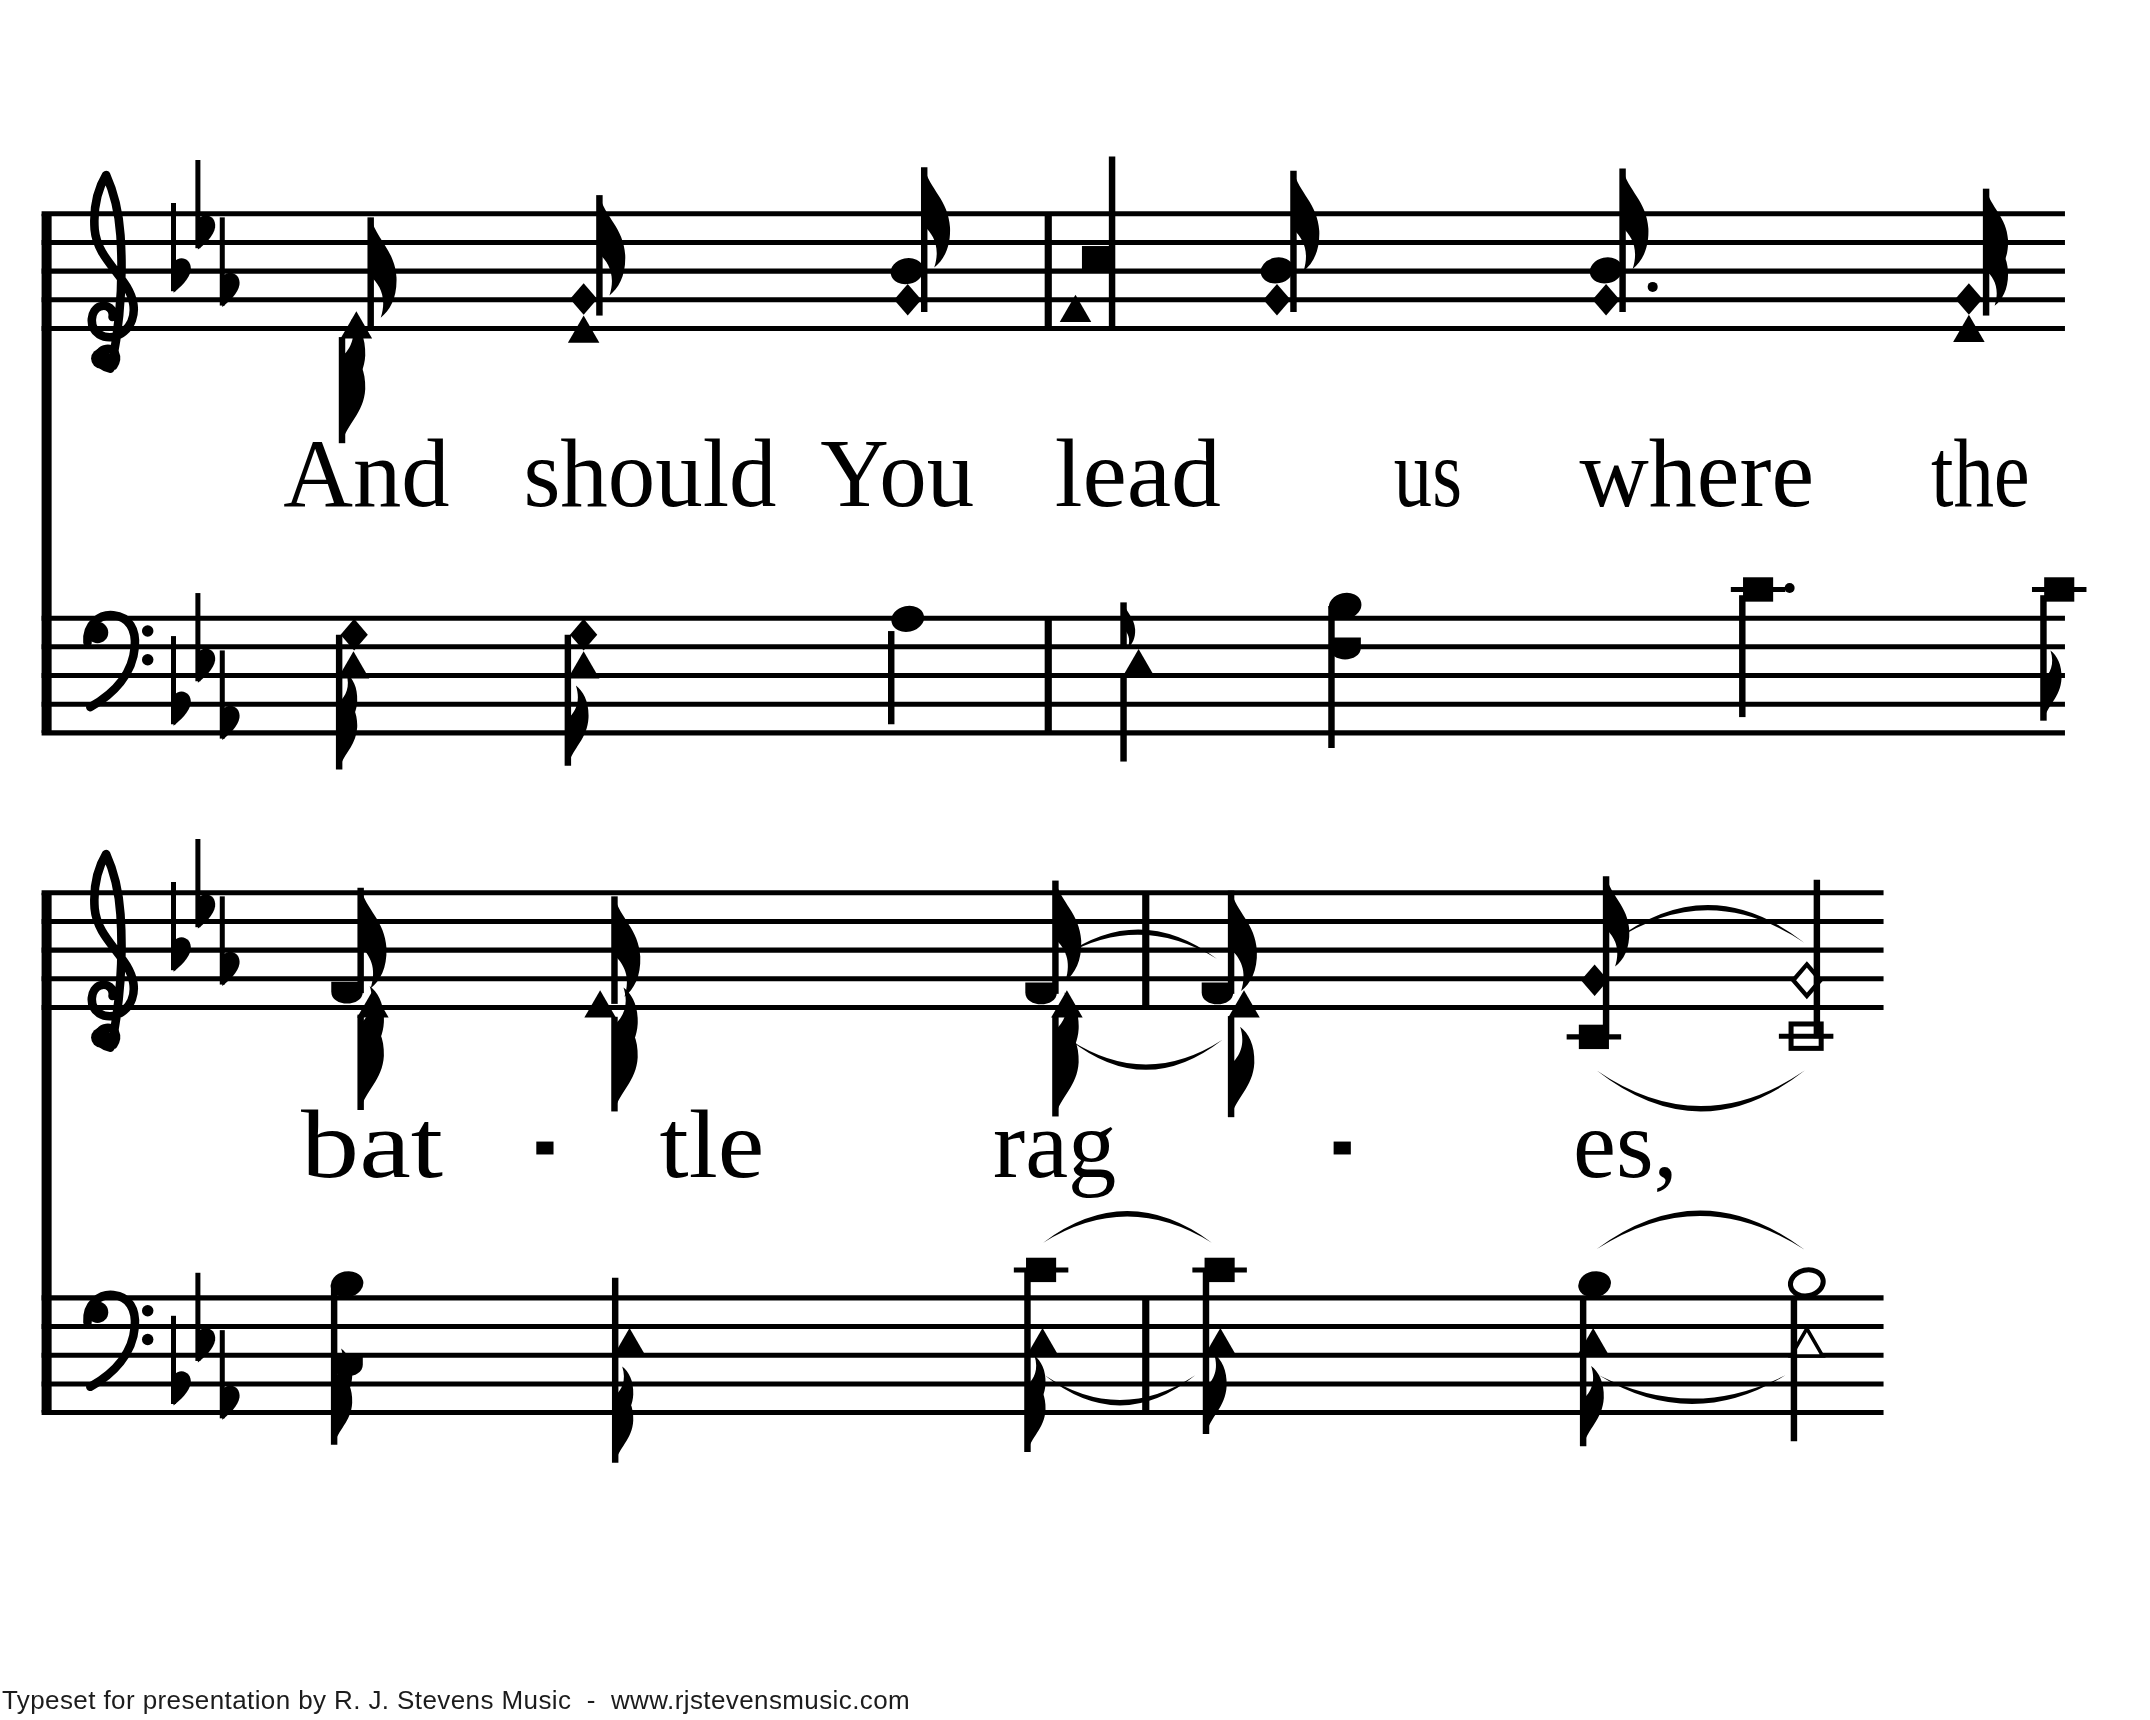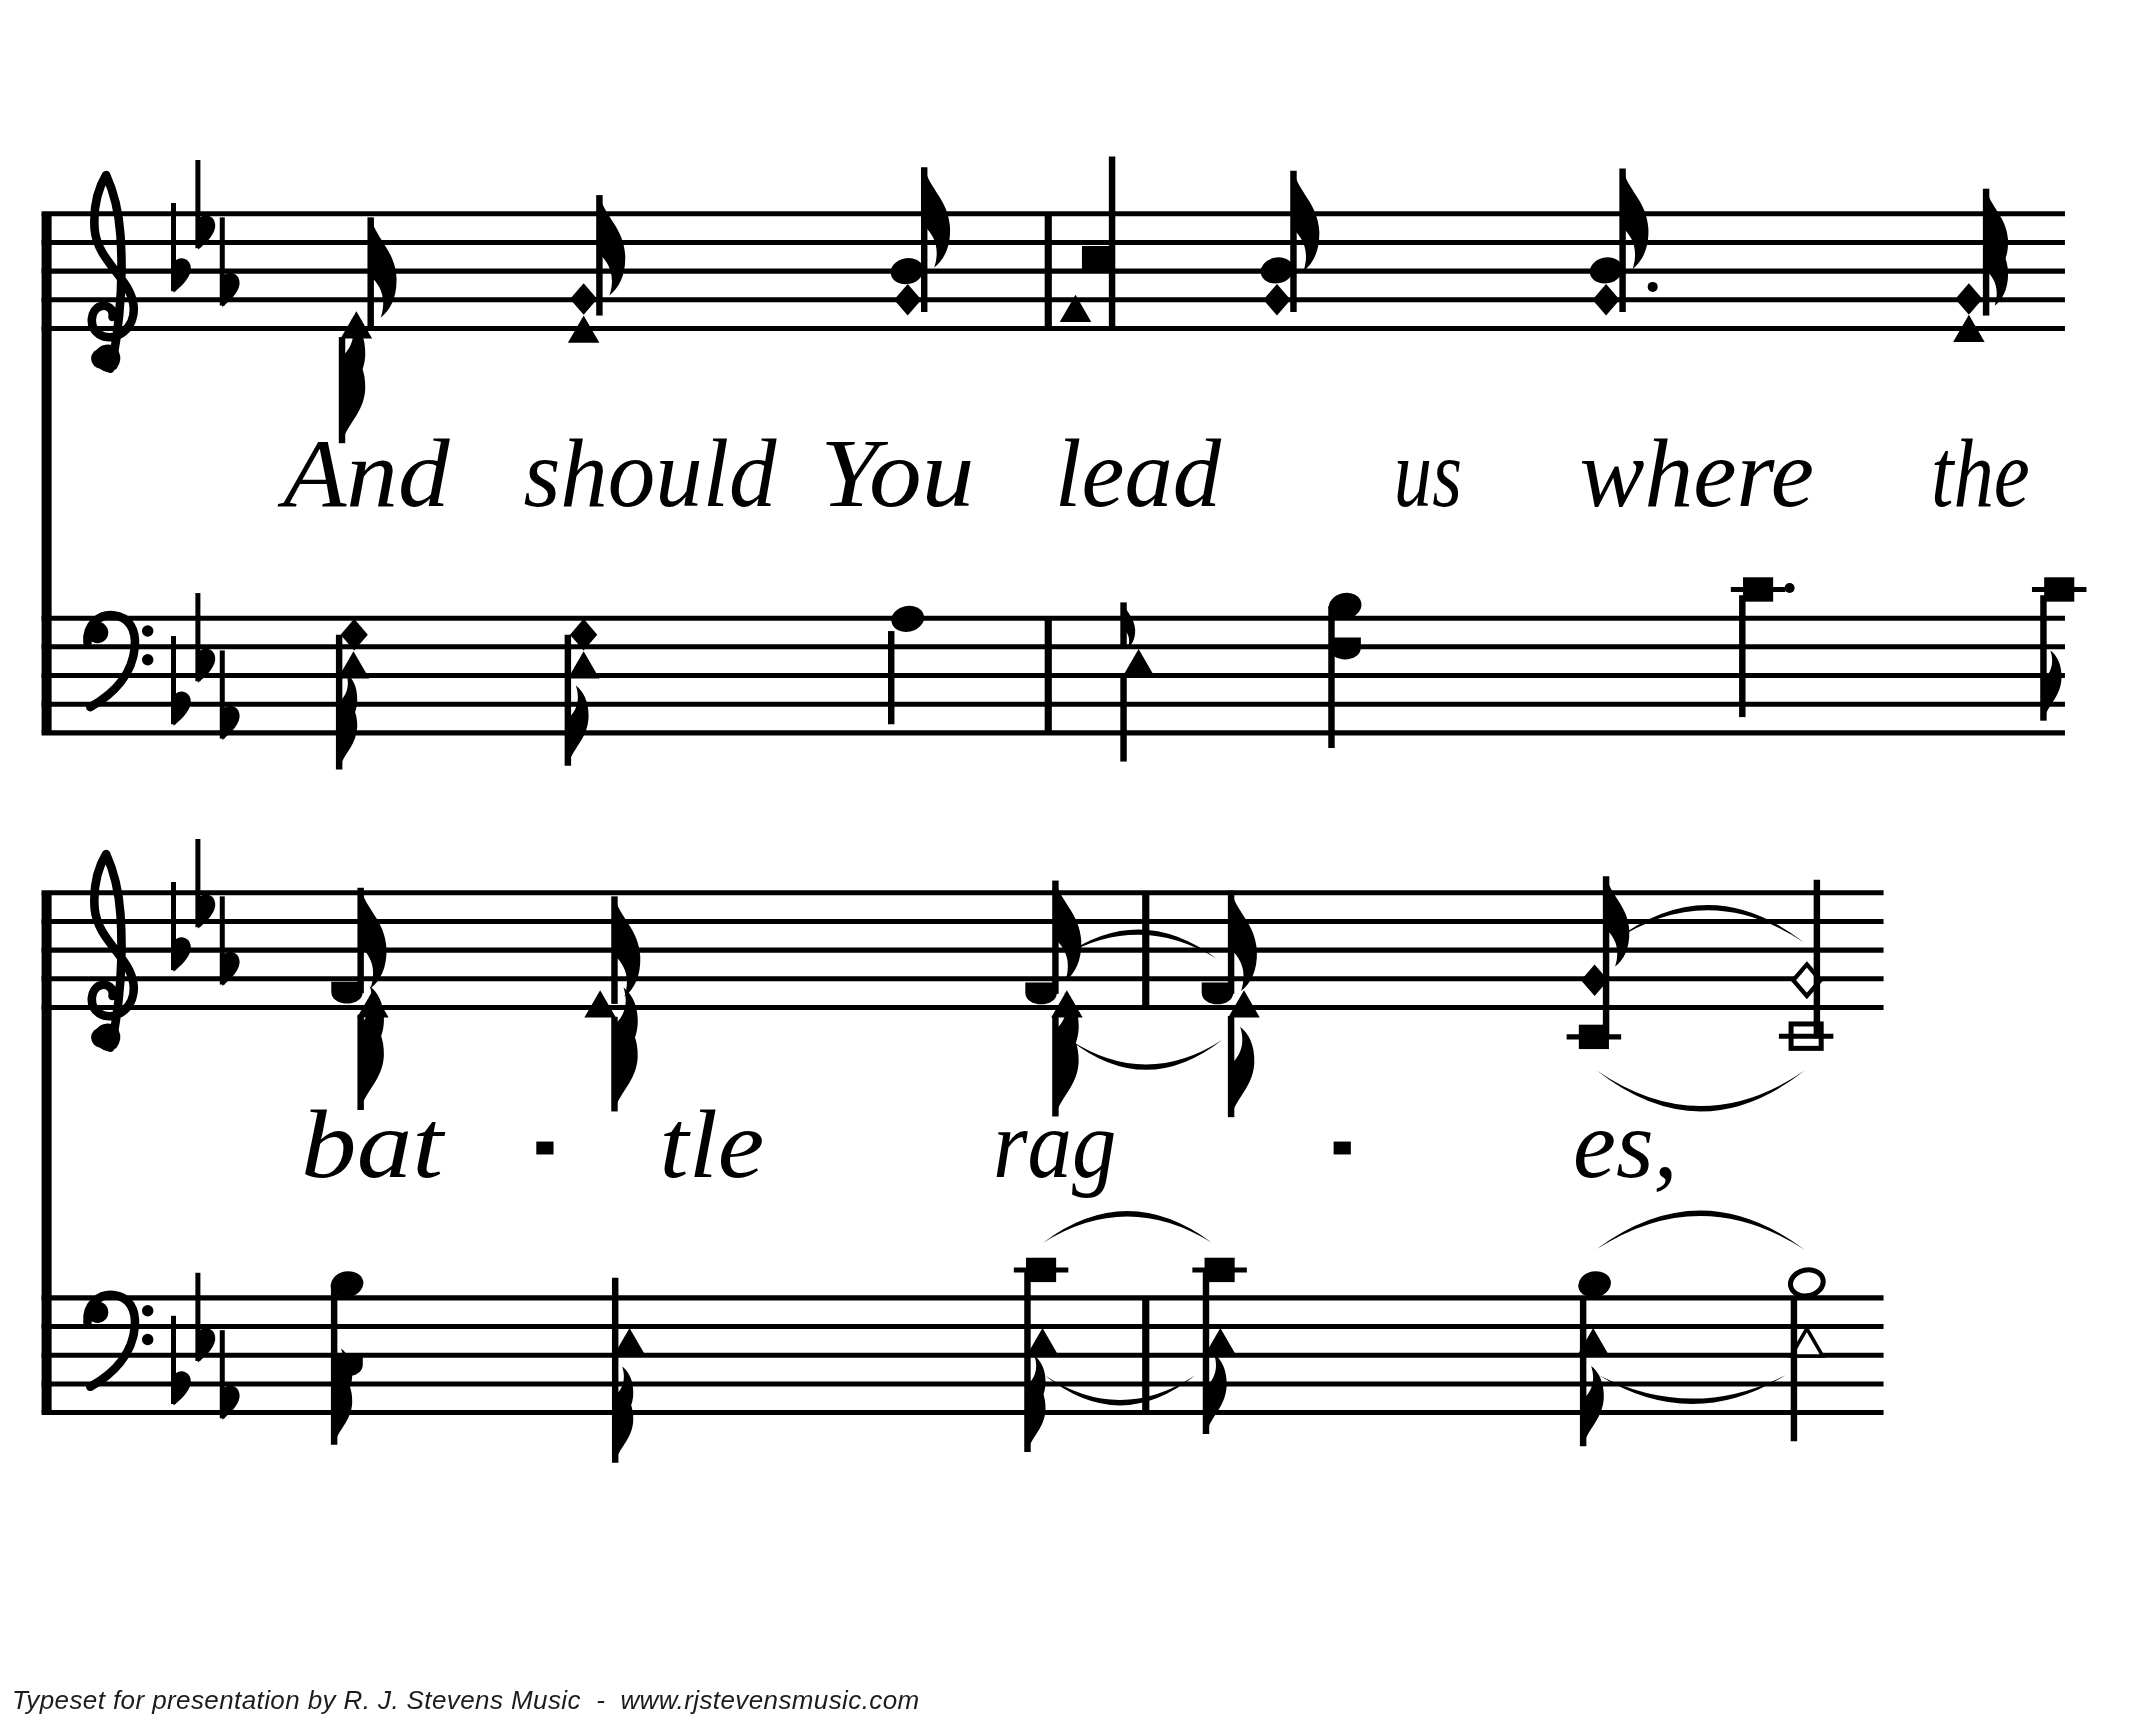--- a/index.html
+++ b/index.html
@@ -1,19 +1,19 @@
 <!DOCTYPE html>
 <html style="font-size:11.5px"><head>
 <meta charset="utf-8">
 <style>
   html,body{margin:0;padding:0;background:#fff;}
-  .page{position:relative;width:2151px;height:1721px;background:#ffffff;overflow:hidden;font-style:italic;}
+  .page{position:relative;width:2151px;height:1721px;background:#ffffff;overflow:hidden;}
   svg{position:absolute;left:0;top:0;}
   svg text.lyric{font-family:"Liberation Serif","DejaVu Serif",serif;fill:#000;}
-  .footer{position:absolute;left:12px;top:1685px;font-family:"Liberation Sans","DejaVu Sans",sans-serif;
+  .footer{position:absolute;left:2px;top:1685px;font-family:"Liberation Sans","DejaVu Sans",sans-serif;
           font-size:26px;color:#1c1c1c;letter-spacing:0.4px;white-space:pre;}
 </style>
 </head>
 <body>
 
 <div class="page">
   <svg id="score" width="2151" height="1721" viewBox="0 0 3000 2400" xmlns="http://www.w3.org/2000/svg">
       <g>
         <line x1="58" x2="2880" y1="298" y2="298" stroke="#000000" stroke-width="7"></line>
         <line x1="58" x2="2880" y1="338" y2="338" stroke="#000000" stroke-width="7"></line>

